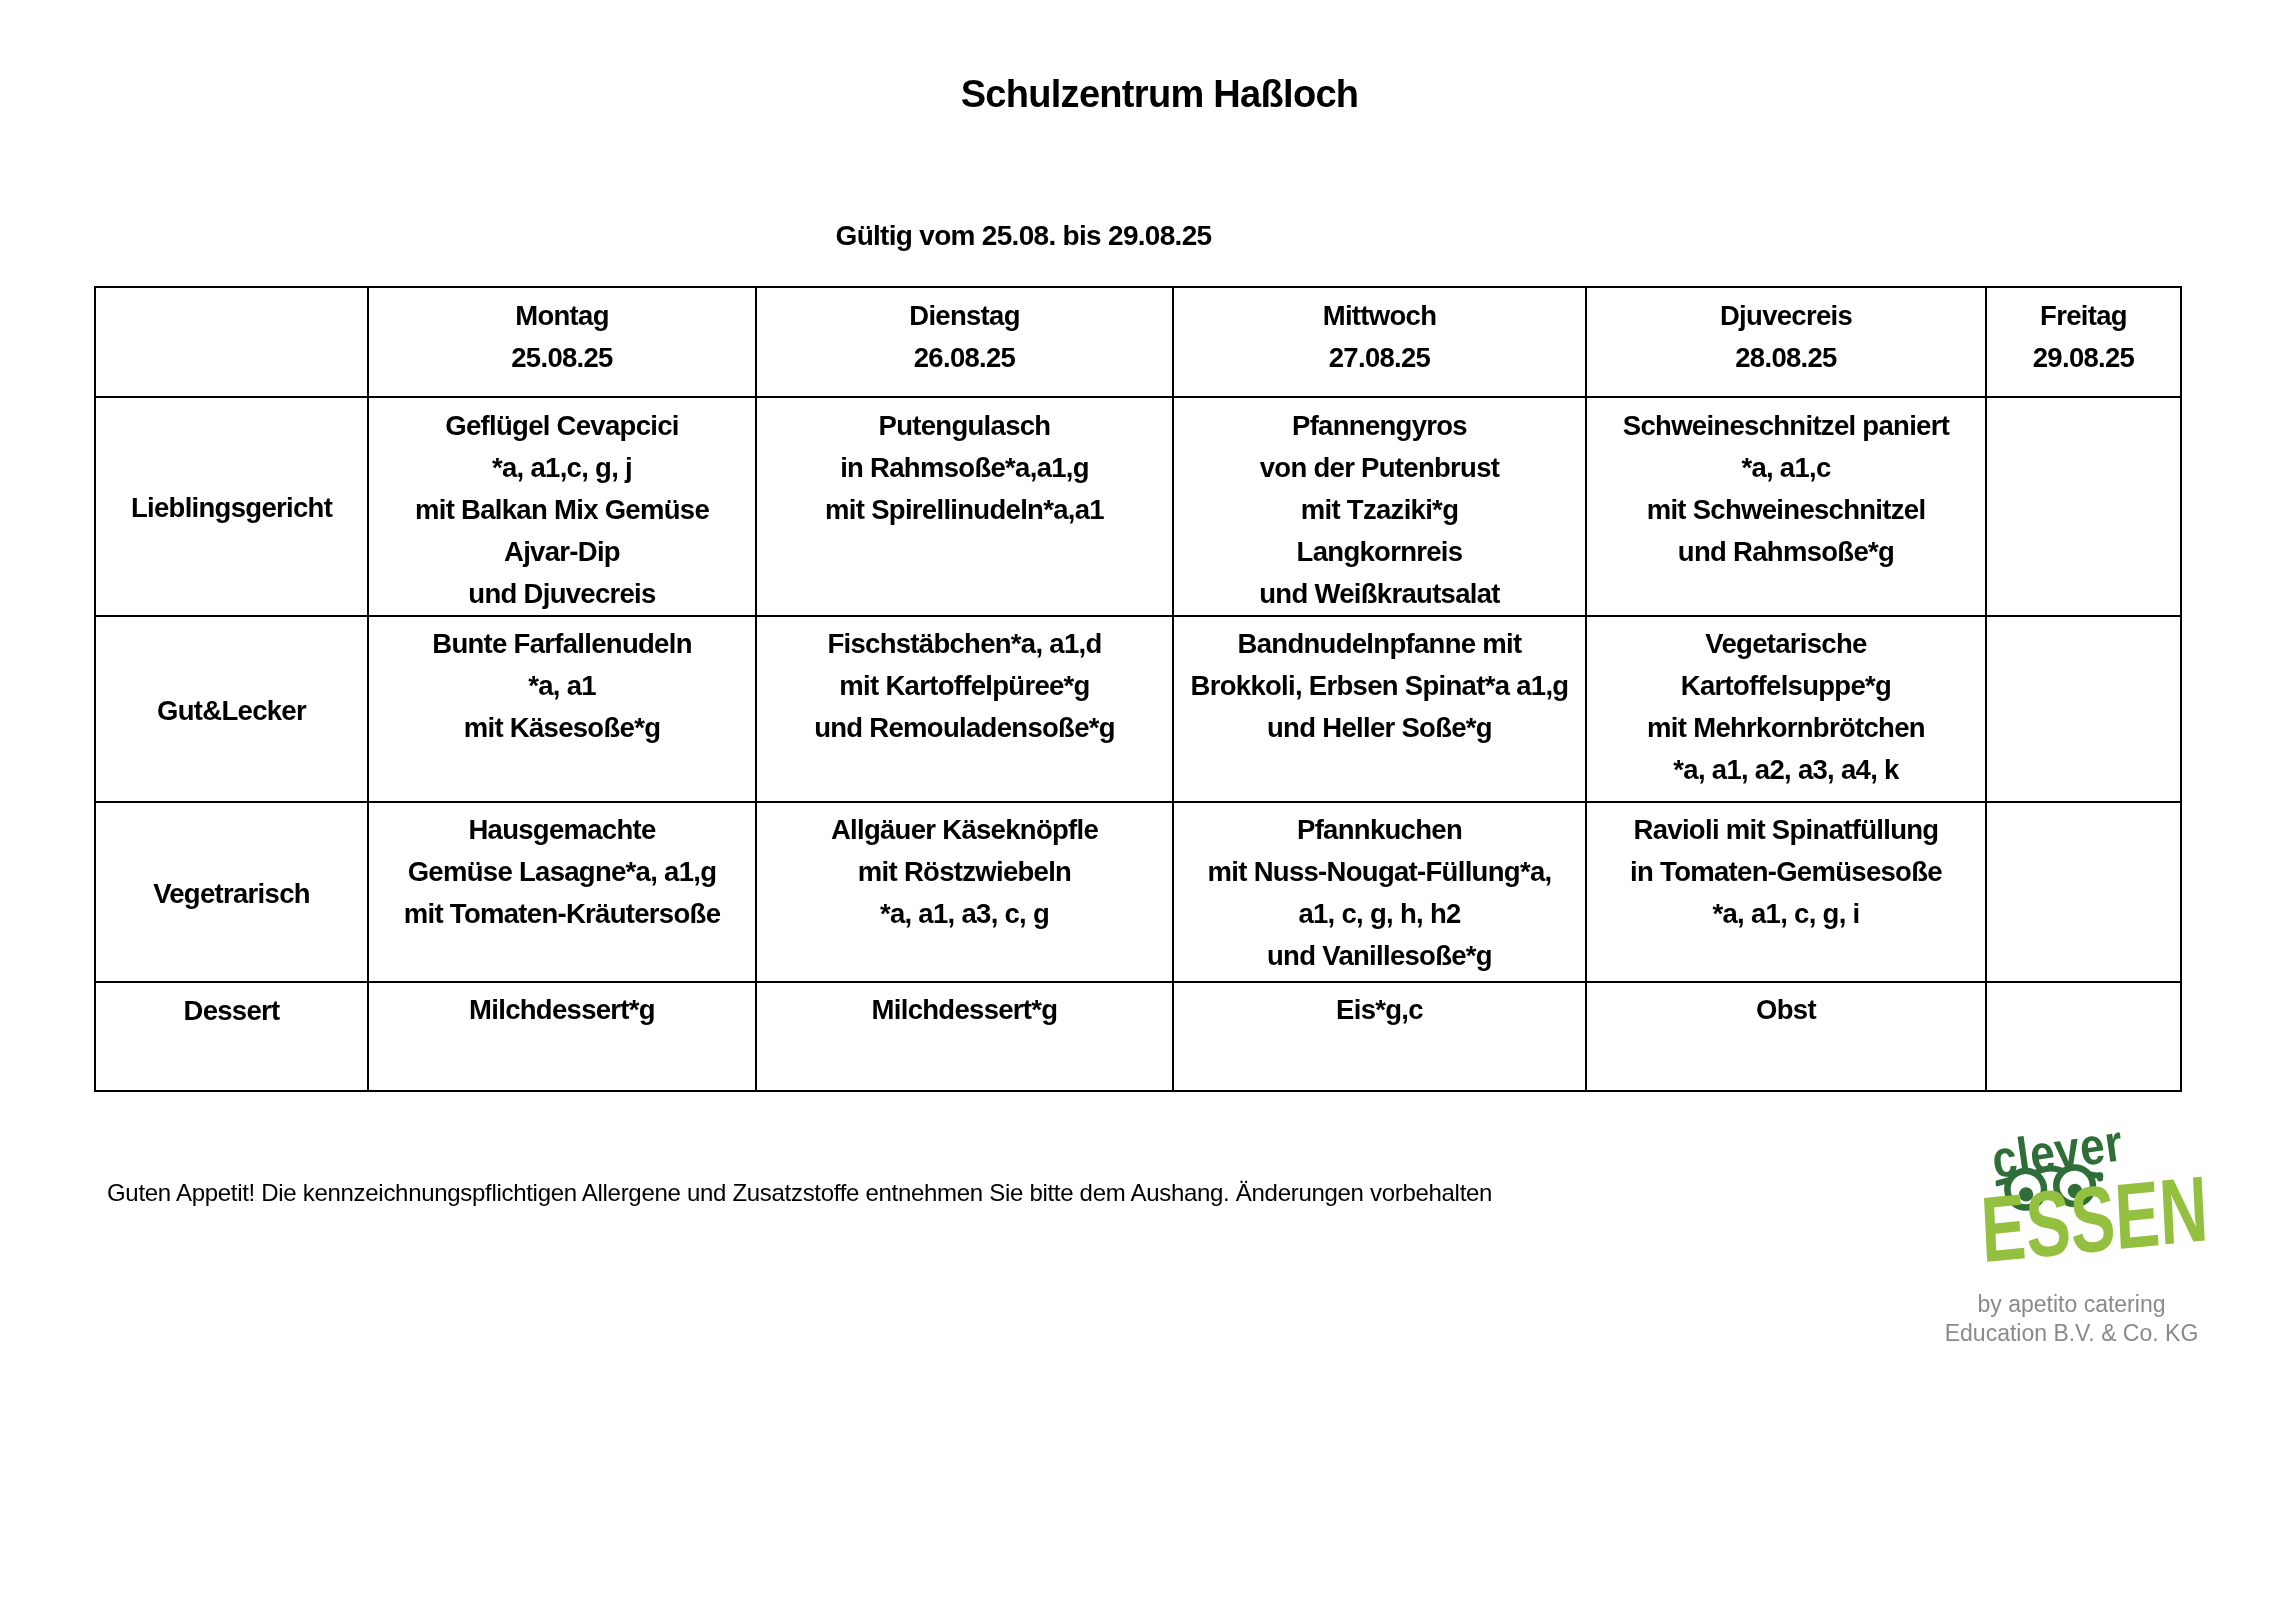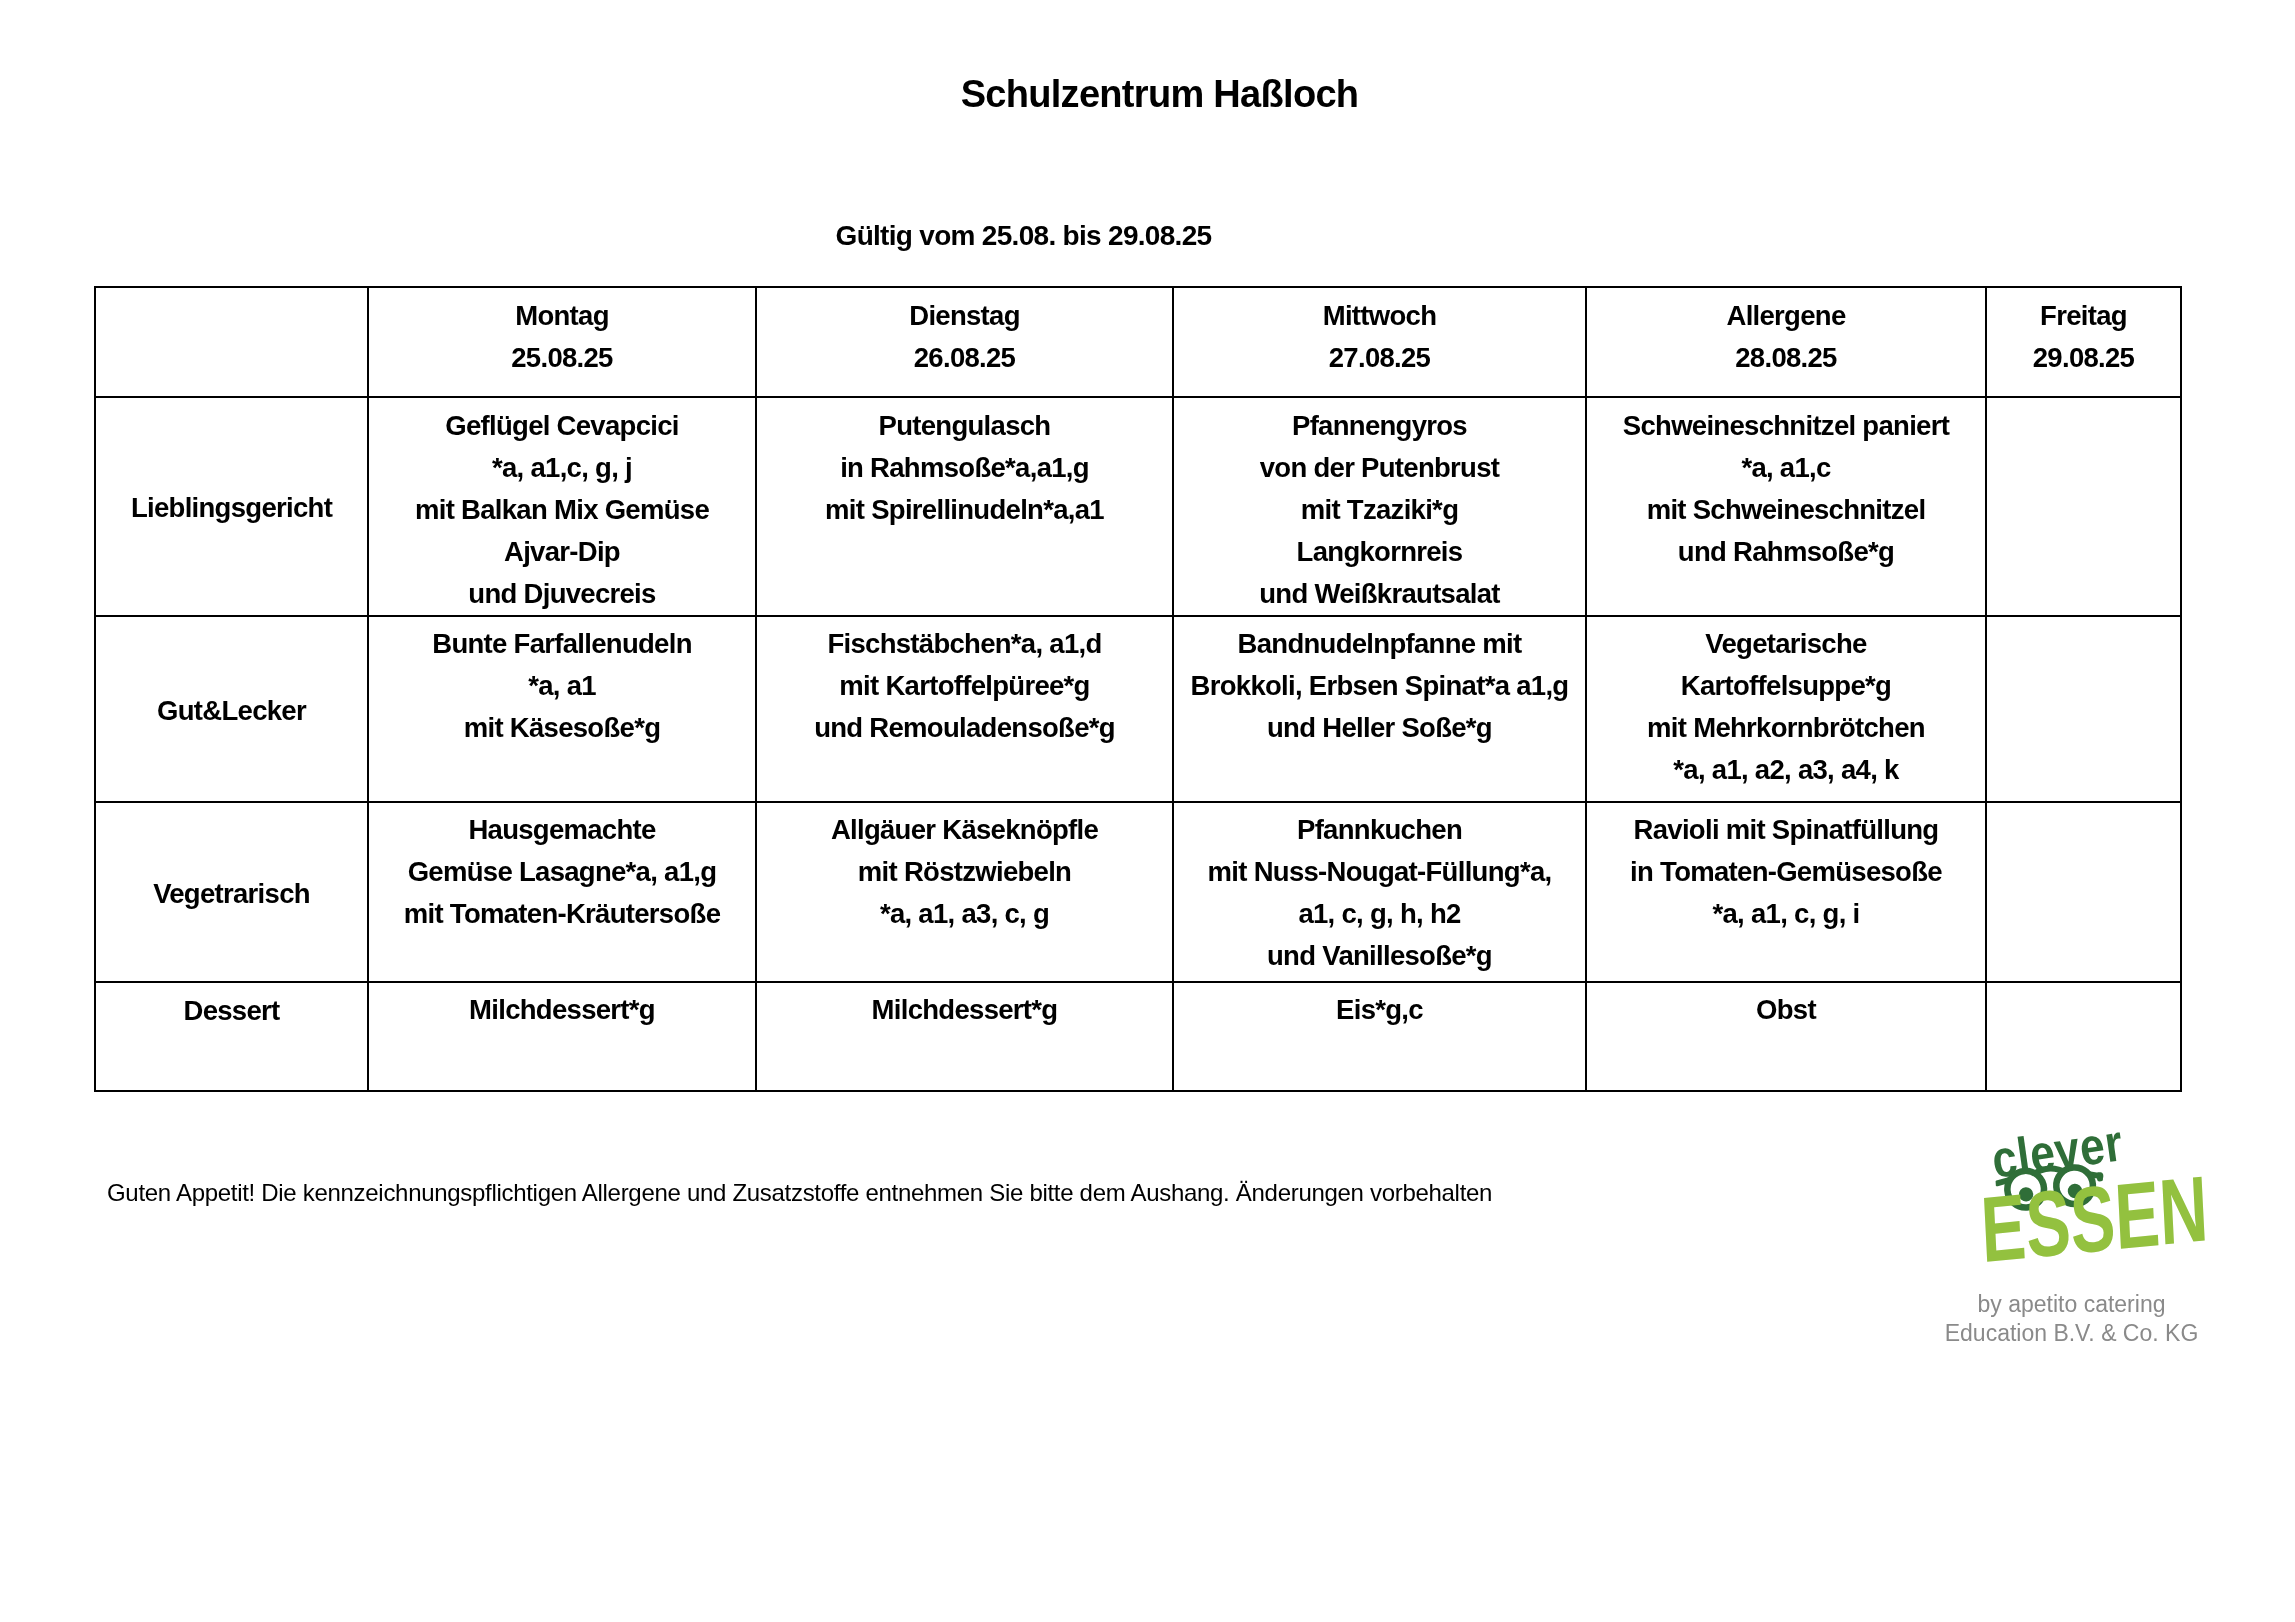--- a/index.html
+++ b/index.html
@@ -89,21 +89,21 @@
         </td>
         <td class="day-cell">
           <div>Dienstag</div>
           <div>26.08.25</div>
         </td>
         <td class="day-cell">
           <div>Mittwoch</div>
           <div>27.08.25</div>
         </td>
         <td class="day-cell">
-          <div>Allergene</div>
+          <div>Djuvecreis</div>
           <div>28.08.25</div>
         </td>
         <td class="day-cell">
           <div>Freitag</div>
           <div>29.08.25</div>
         </td>
       </tr>
       <tr>
         <td class="label-cell mid">Lieblingsgericht</td>
         <td class="food-cell">

